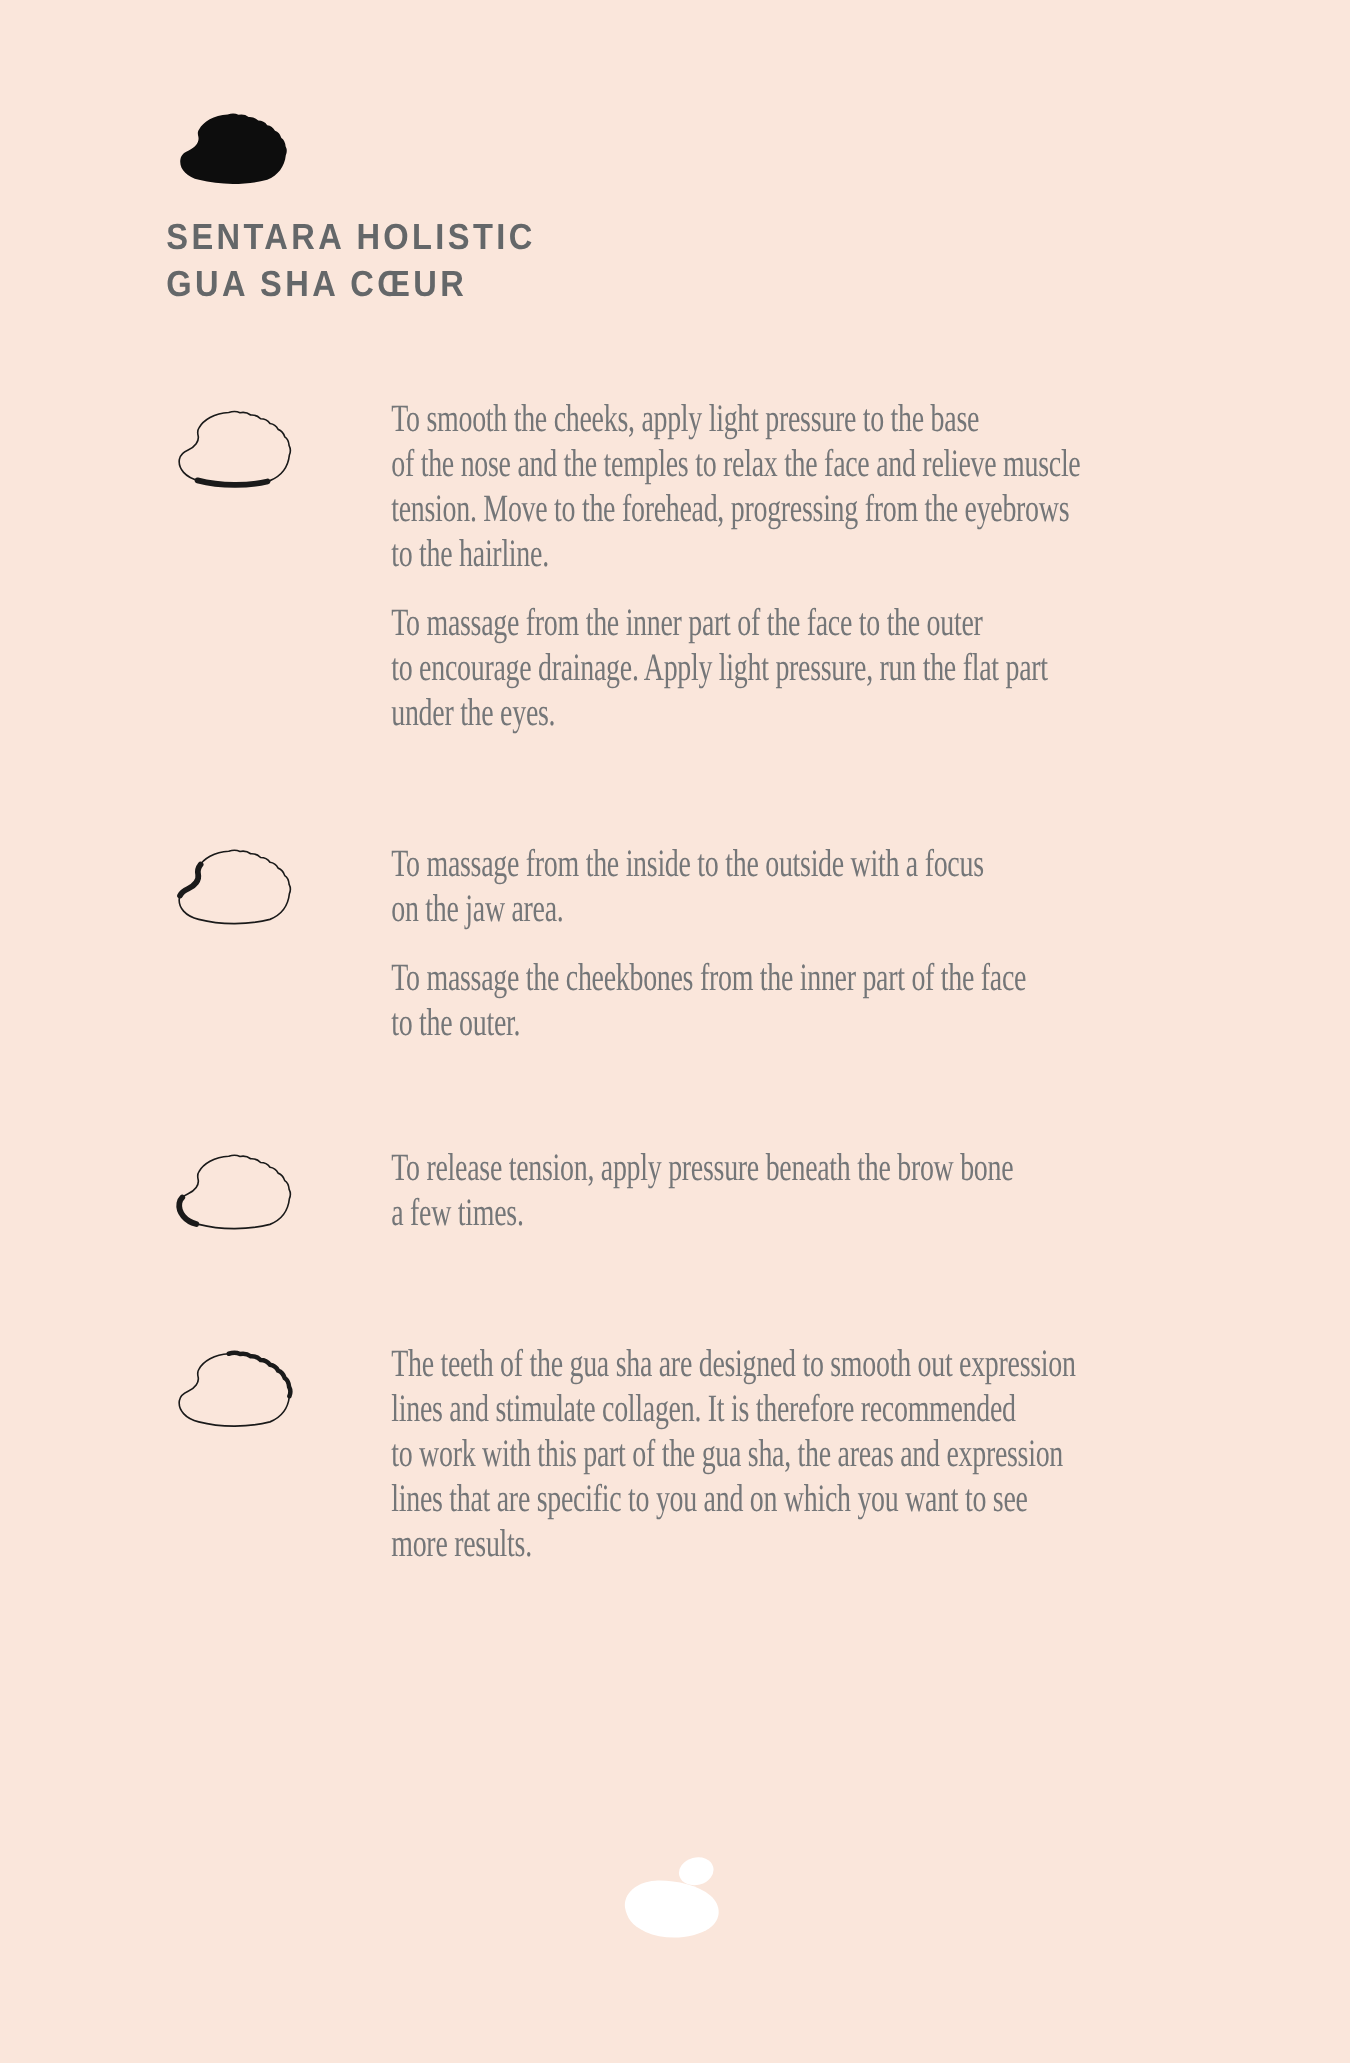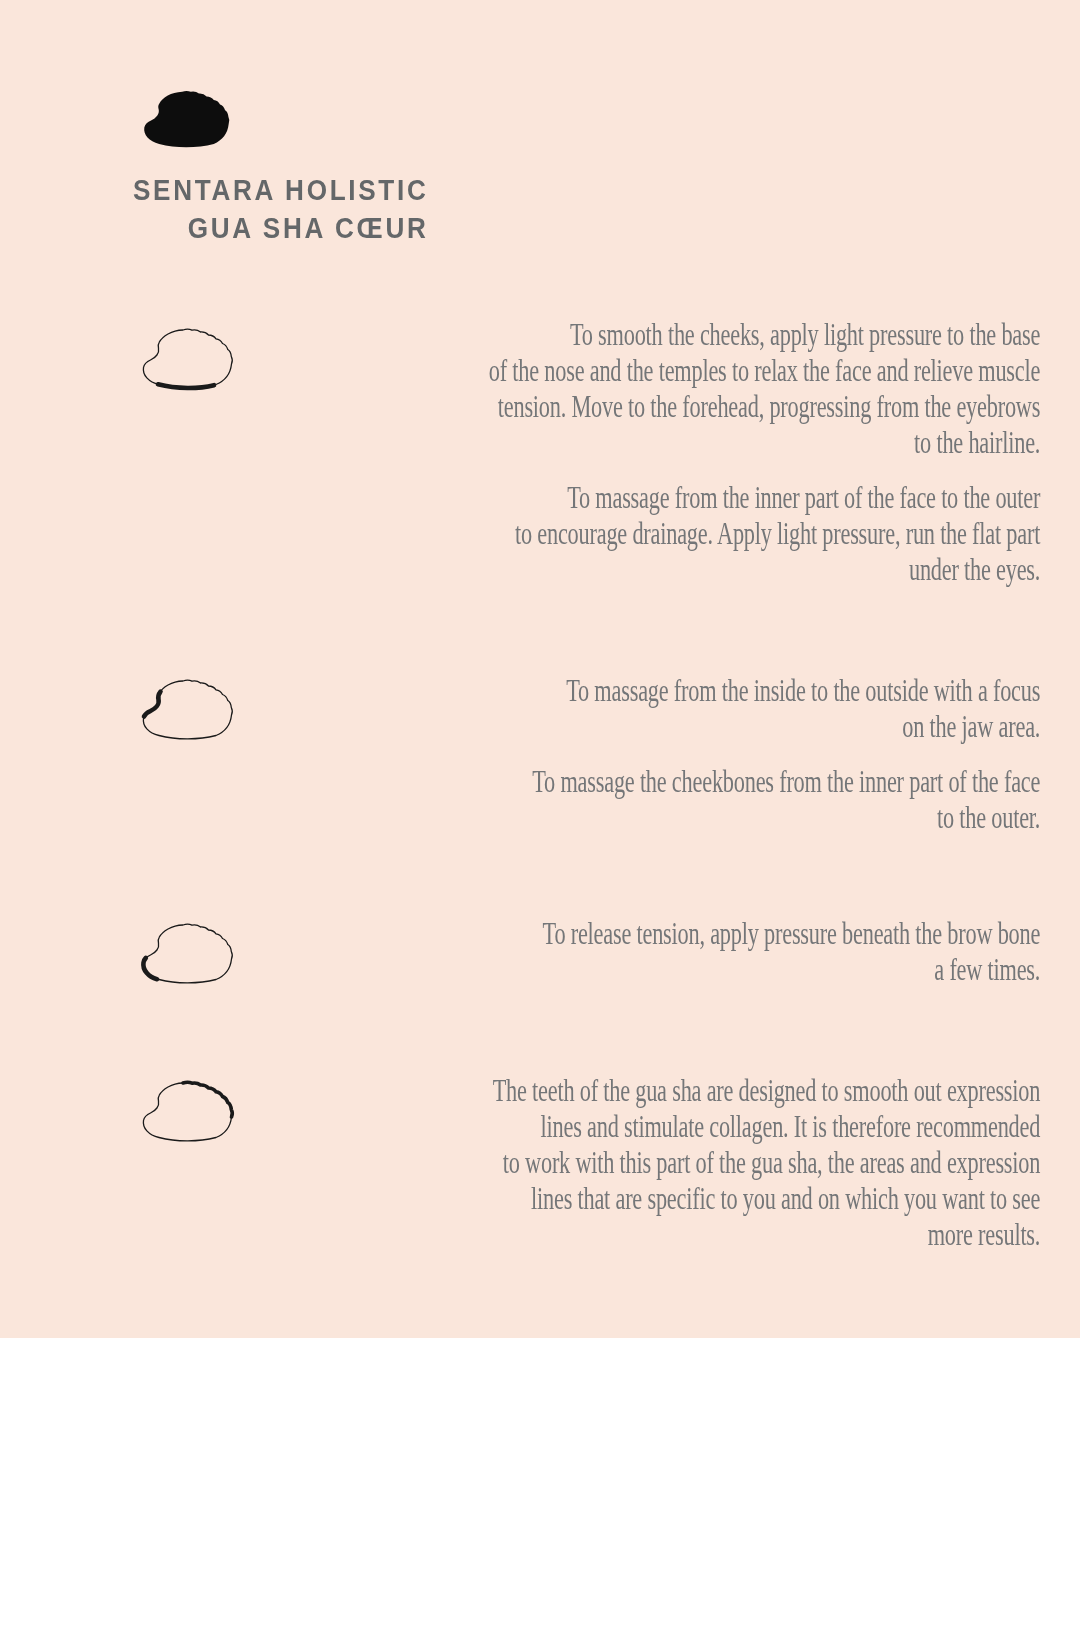--- a/index.html
+++ b/index.html
@@ -7,25 +7,24 @@
     --title-text:#646769;
     --body-text:#747678;
     --icon-stroke:#1a1a1a;
     --logo-fill:#0d0d0d;
     --footer-mark:#ffffff;
   }
   html,body{margin:0;padding:0;}
   .page{
     position:relative;
     width:1080px;
-    height:1338px;
+    height:1650px;
     background:var(--background);
     overflow:hidden;
     font-family:"Liberation Serif", serif;
-    text-align:right;
   }
   .brand-logo{
     position:absolute;
     left:134px;
     top:84px;
   }
   .brand-title{
     position:absolute;
     left:133px;
     top:171px;

